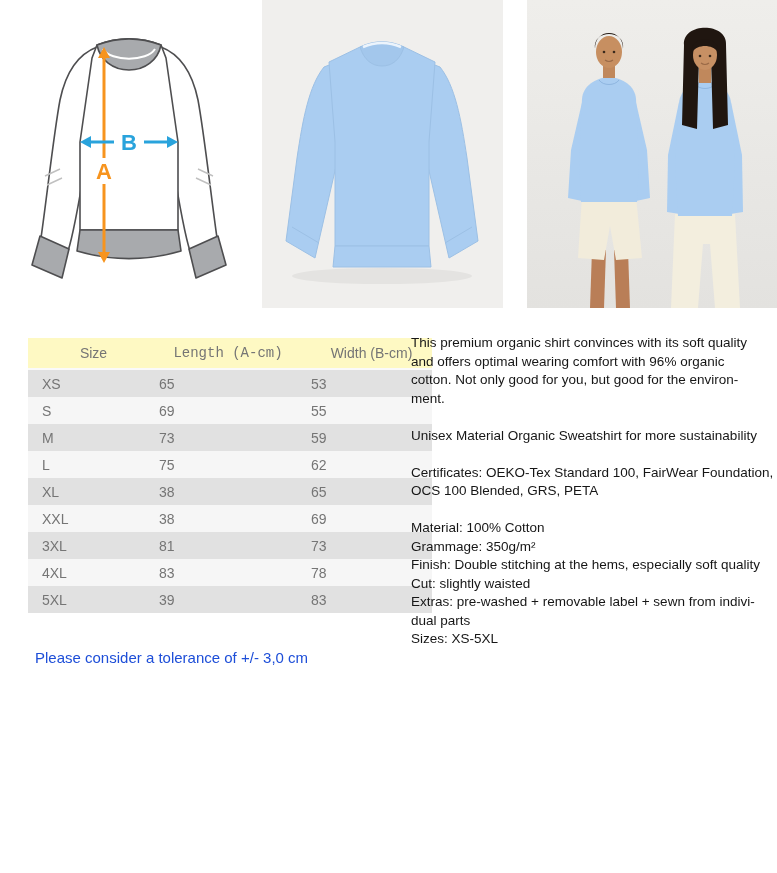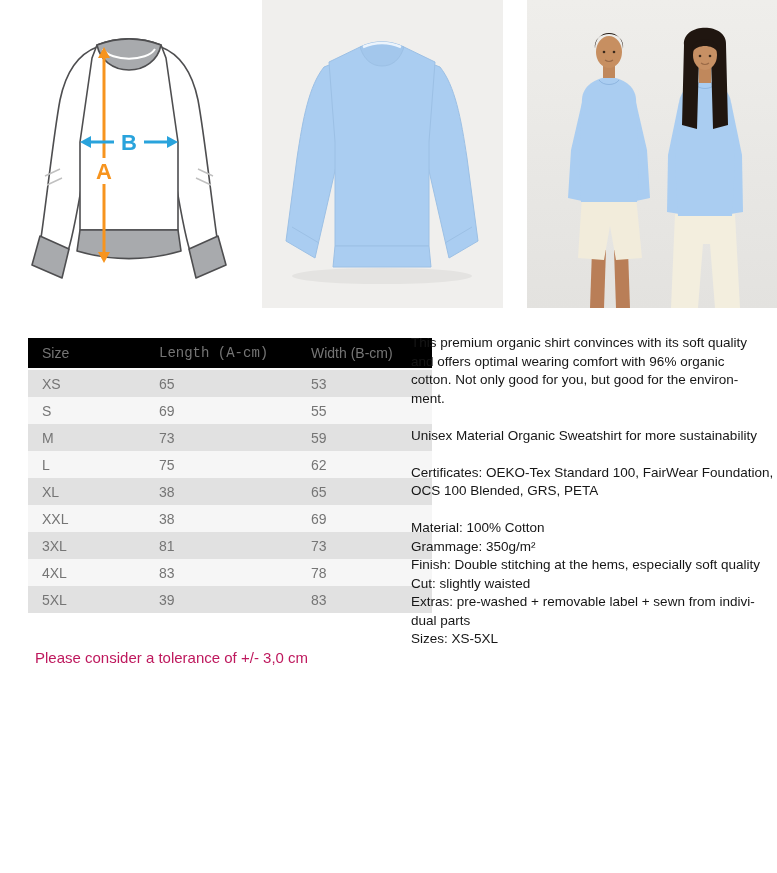--- a/index.html
+++ b/index.html
@@ -18,31 +18,31 @@
   
   .size-table {
     position:absolute; left:28px; top:338px; width:362px;
     border-collapse:collapse; table-layout:fixed;
     font-size:14px; color:#757575;
   }
   .size-table th:nth-child(1){ width:103px; }
   .size-table th:nth-child(2){ width:138px;font-family:Liberation Mono, monospace; }
   .size-table th:nth-child(3){ width:121px; }
   .size-table th {
-    font-weight:400; text-align:left; background:#000000;
+    font-weight:400; text-align:center; background:#fef9c3;
     height:30px; padding:0 0 0 14px; border-bottom:2px solid #fafafa;
   }
   .size-table td { height:27px; padding:0 0 0 14px; }
   .size-table tbody tr:nth-child(odd){ background:#e1e1e1; }
   .size-table tbody tr:nth-child(even){ background:#f6f6f6; }
 
   
   .tolerance {
     position:absolute; left:35px; top:649px; margin:0;
-    font-size:15px; color:#be185d;
+    font-size:15px; color:#1d4ed8;
   }
   .description {
     position:absolute; left:411px; top:334px; width:366px;
     font-size:13.5px; line-height:18.5px; color:#161616;
   }
   .description p { margin:0 0 18.5px; white-space:pre-line; }
 </style>
 </head>
 <body>
 

